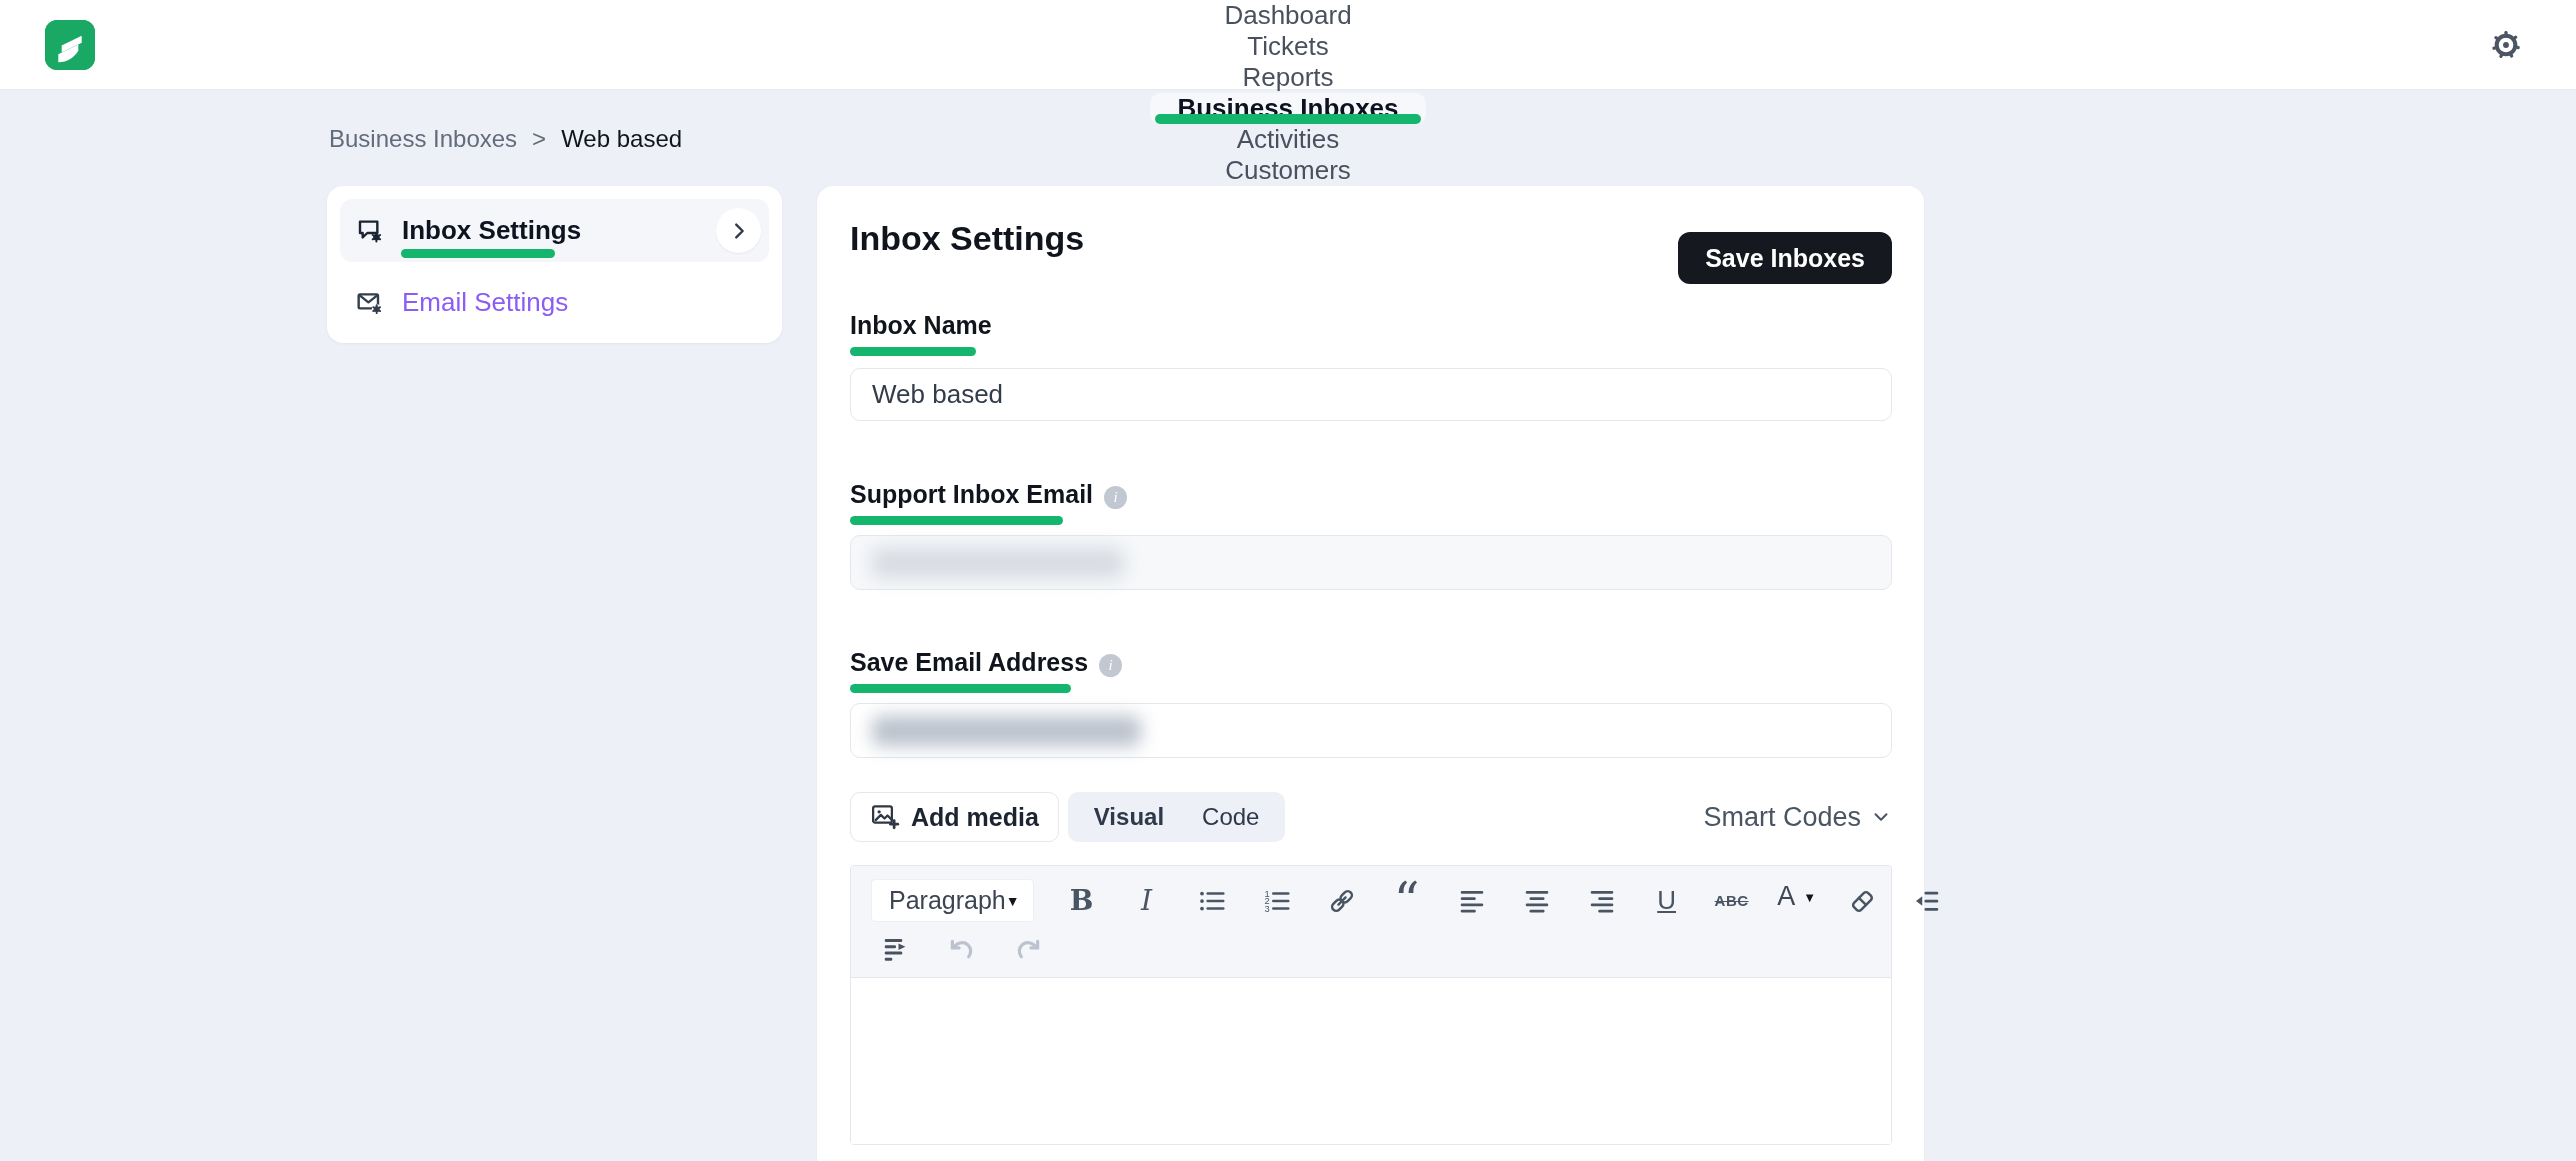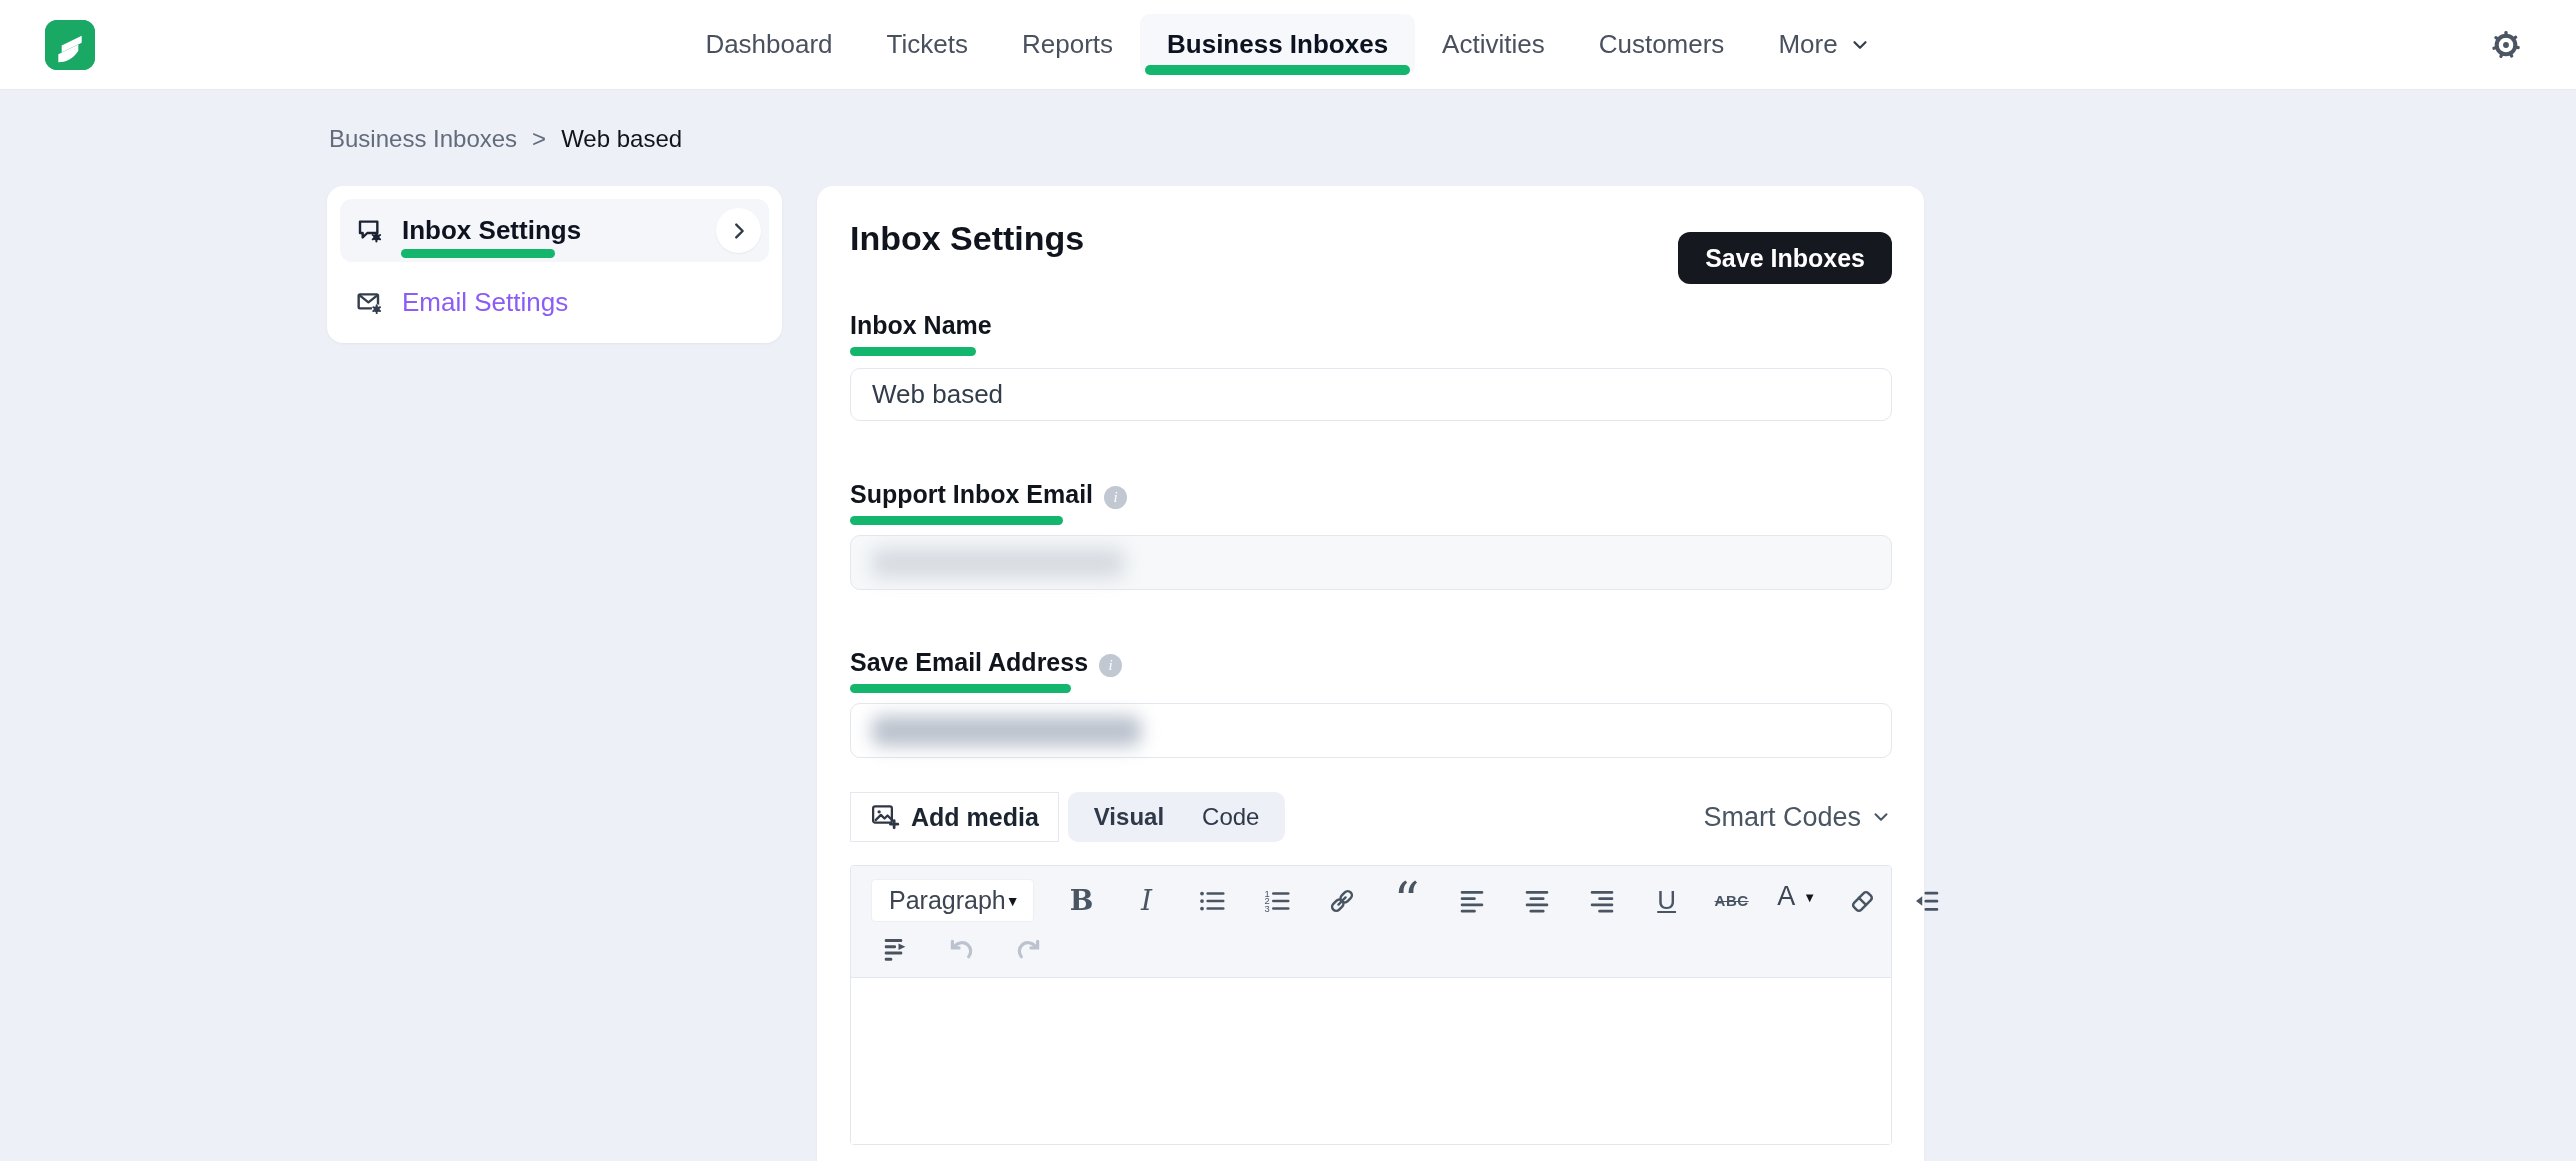--- a/index.html
+++ b/index.html
@@ -5,21 +5,21 @@
   * { margin:0; padding:0; box-sizing:border-box; }
   html,body { width:2576px; height:1162px; }
   body { font-family:"Liberation Sans", sans-serif; background:#eef0f8; overflow:hidden; }
   .screen { position:relative; width:2576px; height:1162px; background:#eef0f8; overflow:hidden; }
 
   
   .navbar { position:absolute; top:0; left:0; right:0; height:90px; background:#ffffff;
             border-bottom:1px solid #e8eaf0; display:flex; align-items:center; }
   .logo { position:absolute; left:45px; top:20px; width:50px; height:50px; border-radius:12px;
           display:flex; align-items:center; justify-content:center; }
-  .nav-center { margin:0 auto; display:flex; align-items:center; height:100%; }
+  .nav-center { margin:0 auto; display:flex; align-items:center; height:100%;flex-direction:column; }
   .nav-item { position:relative; height:61px; padding:0 27px; display:flex; align-items:center; gap:11px;
               font-size:26px; color:#4a515e; border-radius:10px; cursor:pointer; white-space:nowrap; }
   .nav-item.active { background:#f7f8fc; color:#0c1220; font-weight:700; }
   .nav-underline { position:absolute; left:5px; right:5px; bottom:0; height:10px; border-radius:6px; }
   .gear-wrap { position:absolute; right:53px; top:28px; width:34px; height:34px; display:flex;
                align-items:center; justify-content:center; color:#4b5563; cursor:pointer; }
 
   
   .breadcrumb { position:absolute; left:329px; top:125px; display:flex; align-items:center; gap:15px;
                 font-size:24px; }
@@ -66,21 +66,21 @@
   .input-box { margin-top:10px; width:100%; height:55px; border:1px solid #e3e7ee; border-radius:10px;
                display:flex; align-items:center; padding:0 21px; }
   .input-box.disabled { background:#f6f8fa; }
   .blob { height:30px; border-radius:8px; filter:blur(9px); }
   .blob.support { width:252px; background:#d7dbe1; }
   .blob.admin { width:269px; background:#b9c1cc; }
 
   
   .media-row { margin-top:14px; display:flex; align-items:center; }
   .add-media { height:50px; display:flex; align-items:center; gap:11px; padding:0 19px;
-               background:#fff; border:1.5px solid #e3e7ee; border-radius:0; font-size:25px;
+               background:#fff; border:1.5px solid #e3e7ee; border-radius:10px; font-size:25px;
                font-weight:600; color:#1b2430; cursor:pointer; }
   .mode-tabs { margin-left:9px; height:50px; display:flex; align-items:center; gap:38px; padding:0 26px;
                background:#edf0f6; border-radius:10px; font-size:24px; color:#2f3949; }
   .mode-tab { cursor:pointer; }
   .mode-tab.visual { font-weight:700; }
   .smart-codes { margin-left:auto; display:flex; align-items:center; gap:9px; font-size:27px;
                  color:#4a5563; cursor:pointer; }
 
   
   .editor { margin-top:23px; border:1px solid #e2e6ed; border-radius:4px; }

